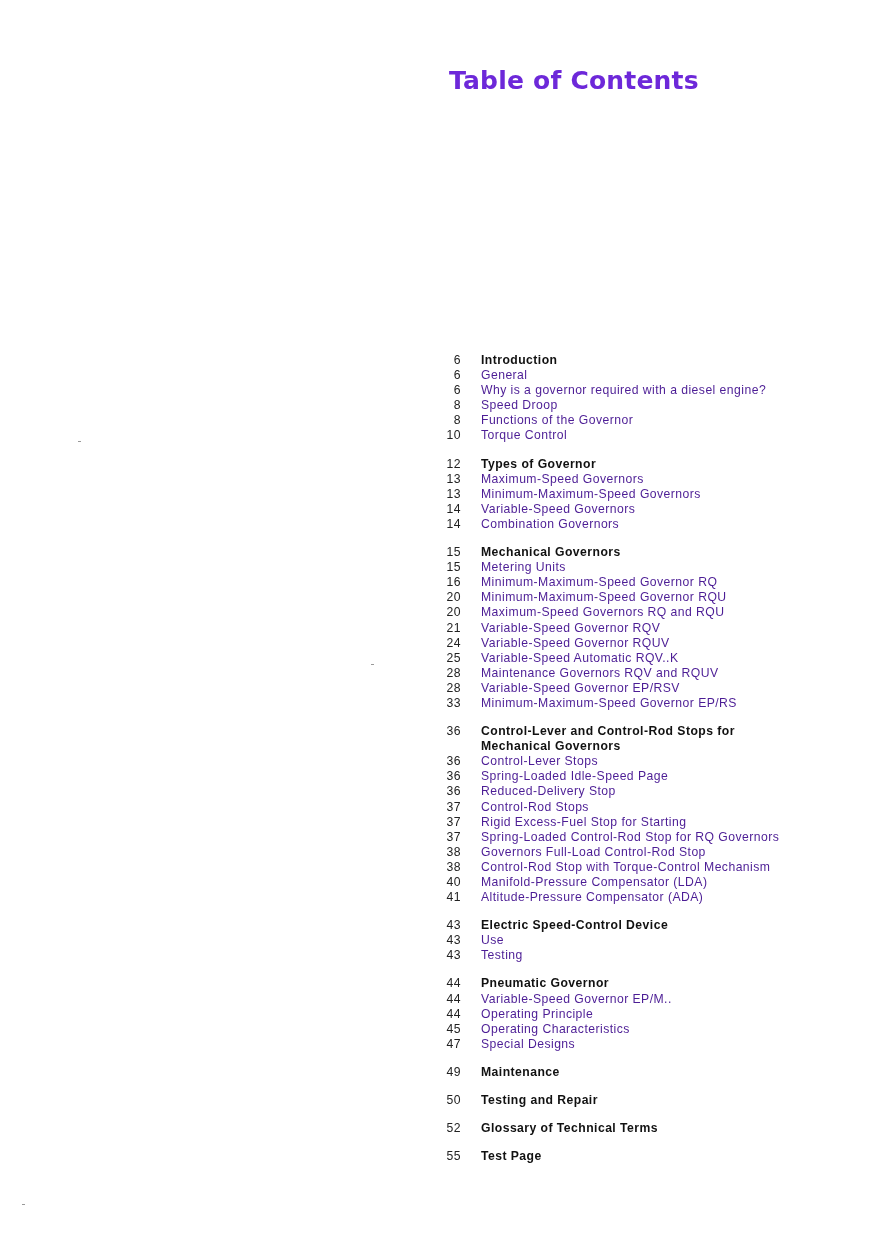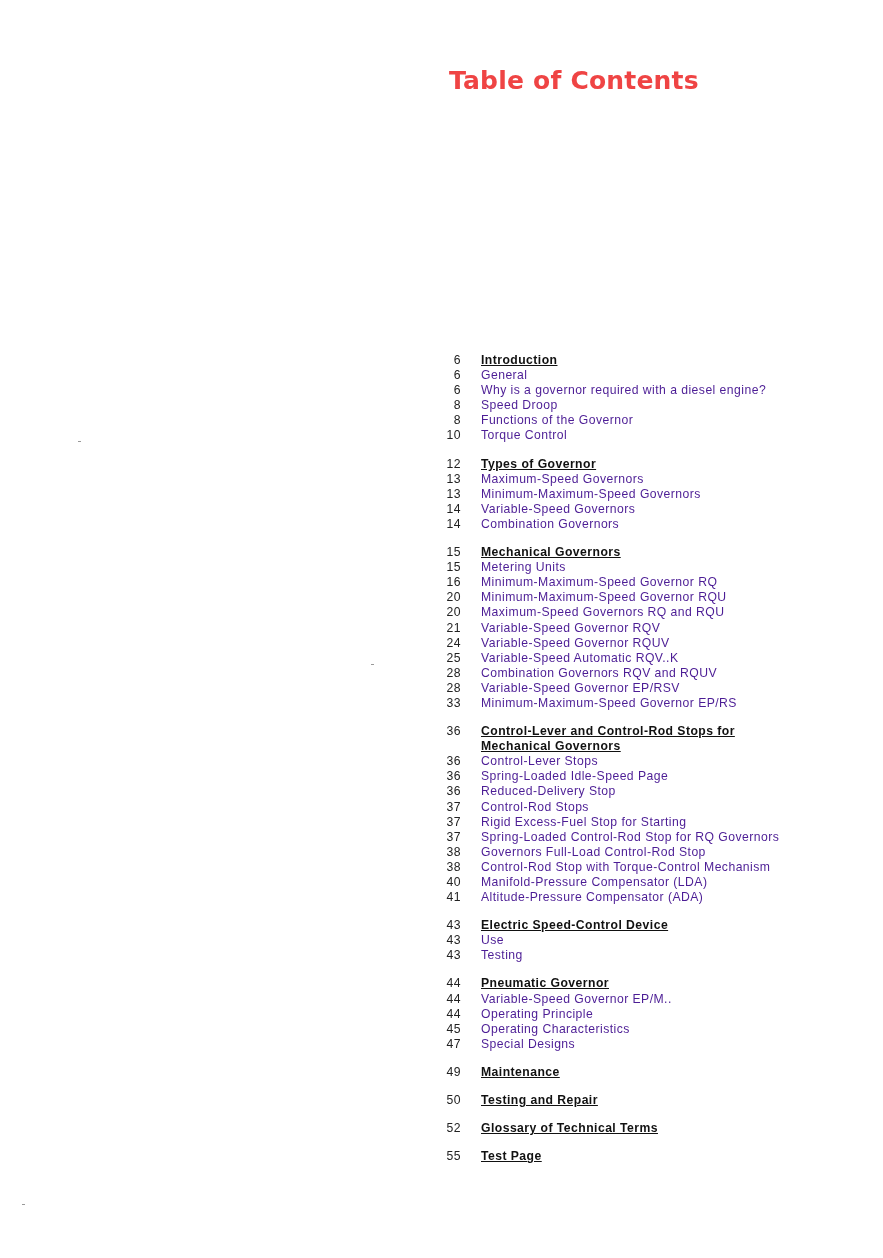--- a/index.html
+++ b/index.html
@@ -3,28 +3,28 @@
 <meta charset="utf-8">
 <style>
   html, body { margin: 0; padding: 0; }
   body {
     width: 883px; height: 1258px; background: #ffffff; position: relative; overflow: hidden;
     font-family: "Liberation Sans", "DejaVu Sans", sans-serif; color: #1a1a1a;
   }
   .title {
     position: absolute; left: 449px; top: 66px;
     font-family: "DejaVu Sans", sans-serif; font-weight: bold; font-size: 25px;
-    letter-spacing: 0.2px; color: #ef4444; margin: 0;
+    letter-spacing: 0.2px; color: #6d28d9; margin: 0;
   }
   .toc { position: absolute; left: 440px; top: 353px; width: 420px; }
   .section { margin-bottom: 13px; }
   .row { display: flex; align-items: baseline; font-size: 12.2px; line-height: 15.1px; letter-spacing: 0.45px; }
   .num { width: 21px; text-align: right; flex: 0 0 21px; color: #222; }
   .label { padding-left: 20px; color: #4c1d95; }
-  .row.head .label { font-weight: bold; color: #111; text-decoration: underline; }
+  .row.head .label { font-weight: bold; color: #111; }
   .row.cont .num { visibility: hidden; }
   .speck { position: absolute; width: 3px; height: 1px; background: #999; }
 </style>
 </head>
 <body>
 
 <h1 class="title">Table of Contents</h1>
 
 <div class="toc">
 
@@ -106,21 +106,21 @@
     <div class="row">
         <span class="num">24</span>
         <span class="label">Variable-Speed Governor RQUV</span>
       </div>
     <div class="row">
         <span class="num">25</span>
         <span class="label">Variable-Speed Automatic RQV..K</span>
       </div>
     <div class="row">
         <span class="num">28</span>
-        <span class="label">Combination Governors RQV and RQUV</span>
+        <span class="label">Maintenance Governors RQV and RQUV</span>
       </div>
     <div class="row">
         <span class="num">28</span>
         <span class="label">Variable-Speed Governor EP/RSV</span>
       </div>
     <div class="row">
         <span class="num">33</span>
         <span class="label">Minimum-Maximum-Speed Governor EP/RS</span>
       </div>
   </div>

